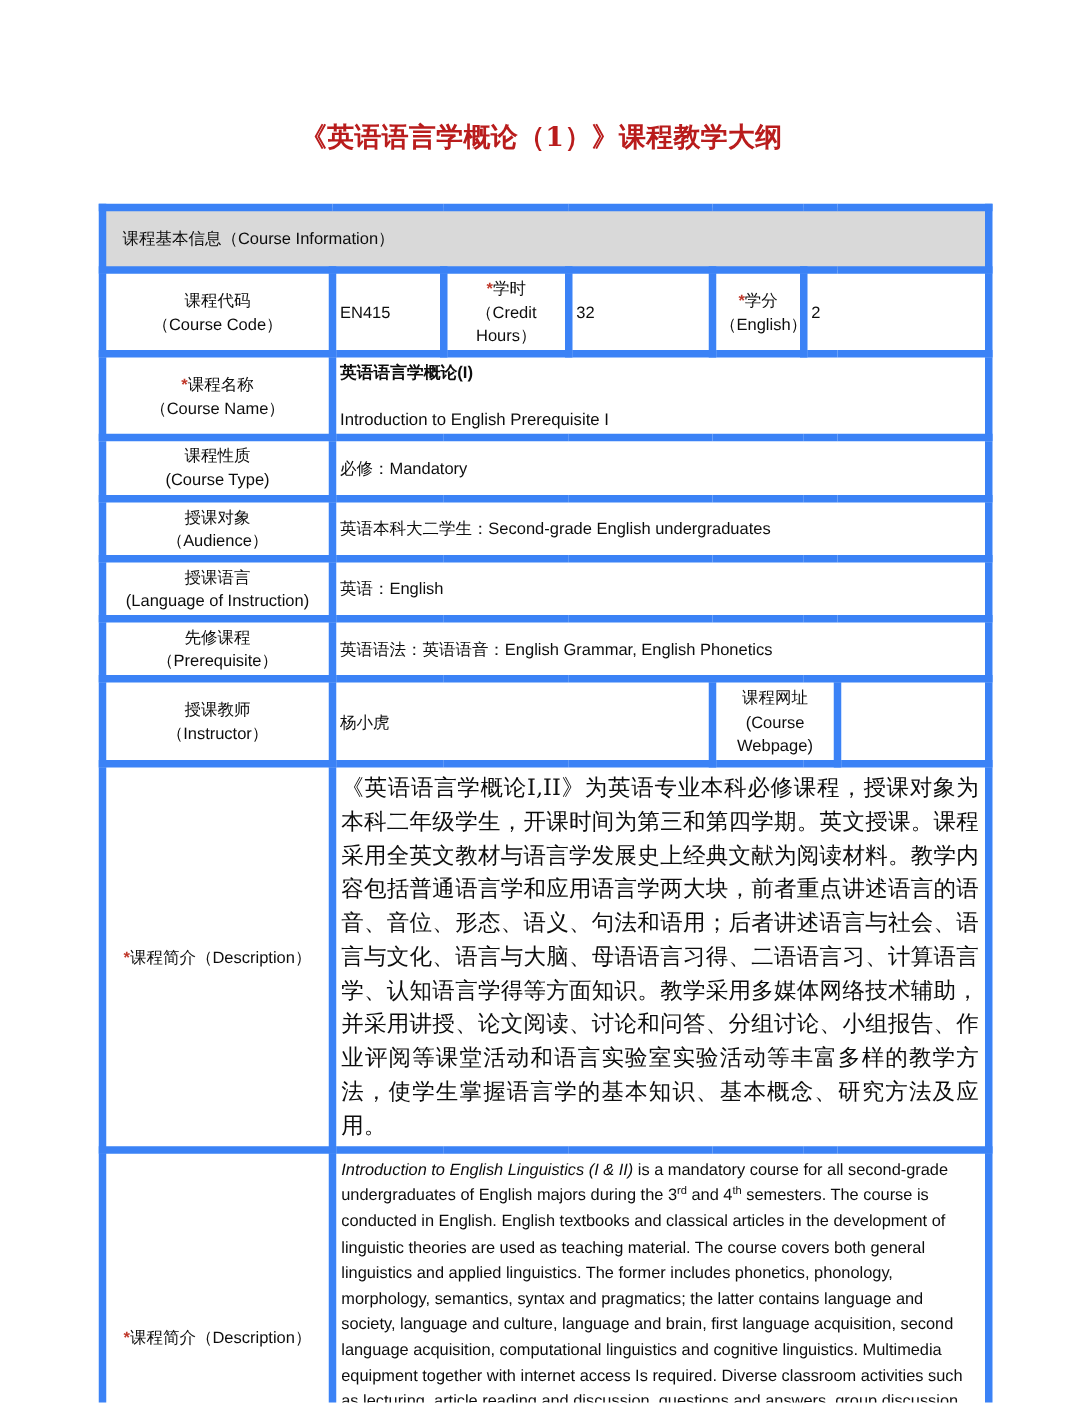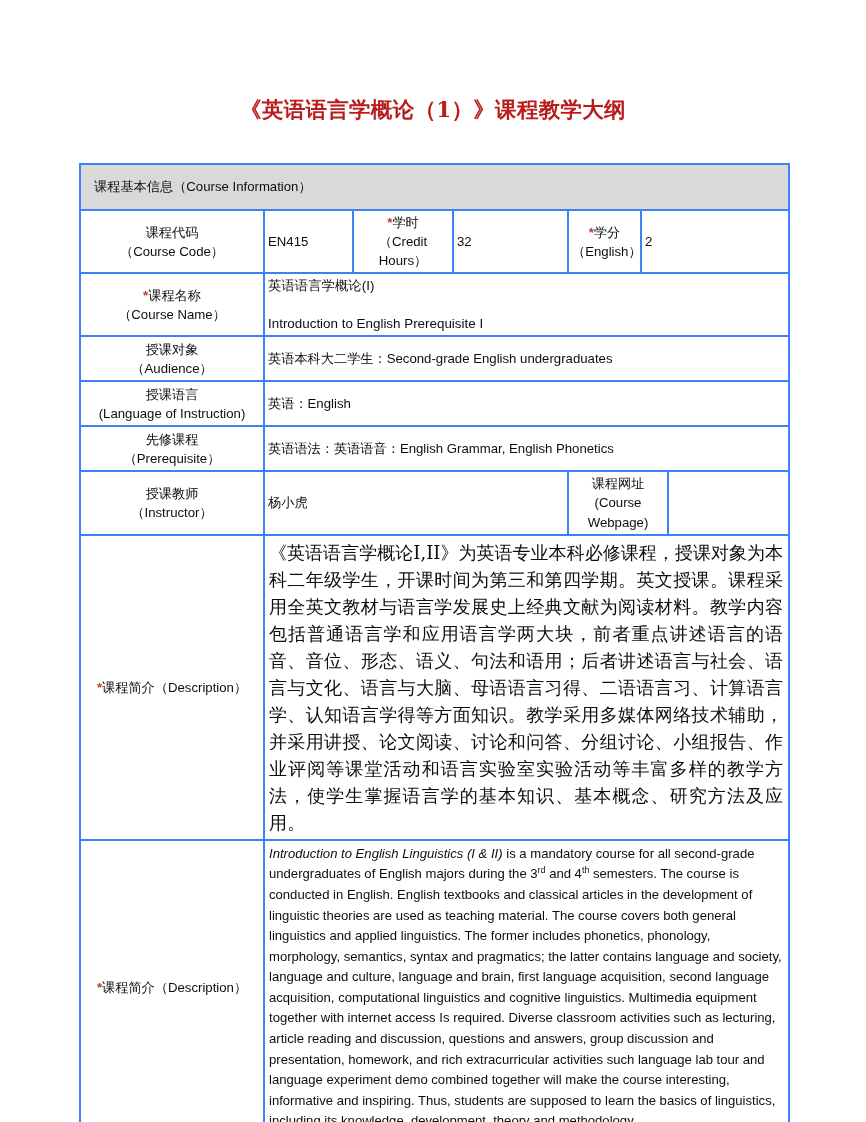--- a/index.html
+++ b/index.html
@@ -35,21 +35,21 @@
   }
   .info-table {
     position: absolute;
     left: 79px;
     top: 163px;
     width: 709px;
     border-collapse: collapse;
     table-layout: fixed;
   }
   .info-table td {
-    border: 2px solid #3b82f6;
+    border: 6px solid #3b82f6;
     vertical-align: middle;
     padding: 2px 3px;
     font-size: 13.2px;
     line-height: 1.45;
   }
   .hdr-cell {
     background: #d9d9d9;
     height: 40px;
     padding-left: 13px !important;
     text-align: left;
@@ -72,20 +72,21 @@
     font-size: 13.4px;
   }
   .row-h1 { height: 60px; }
   .row-name { height: 58px; }
   .row-std { height: 45px; }
   .row-inst { height: 42px; }
   .name-cn {
     display: block;
     font-size: 13.4px;
     margin-bottom: 18px;
+    font-weight: bold;
   }
   .name-en {
     display: block;
     font-size: 13.4px;
   }
   .desc-cell {
     text-align: justify;
     font-size: 13.2px;
     line-height: 1.55;
     padding: 3px 5px 3px 4px !important;
@@ -158,20 +159,27 @@
         <td class="lbl">
           <span class="req">*</span><span>课程名称</span><br>
           <span>（Course Name）</span>
         </td>
         <td class="val-ctr" colspan="6">
           <span class="name-cn">英语语言学概论(I)</span>
           <span class="name-en">Introduction to English Prerequisite I</span>
         </td>
       </tr>
 
+      <tr class="row-std">
+        <td class="lbl">
+          <span>课程性质</span><br>
+          <span>(Course Type)</span>
+        </td>
+        <td class="val-ctr" colspan="6">必修：Mandatory</td>
+      </tr>
 
       <tr class="row-std">
         <td class="lbl">
           <span>授课对象</span><br>
           <span>（Audience）</span>
         </td>
         <td class="val-ctr" colspan="6">英语本科大二学生：Second-grade English undergraduates</td>
       </tr>
 
       <tr class="row-std">

